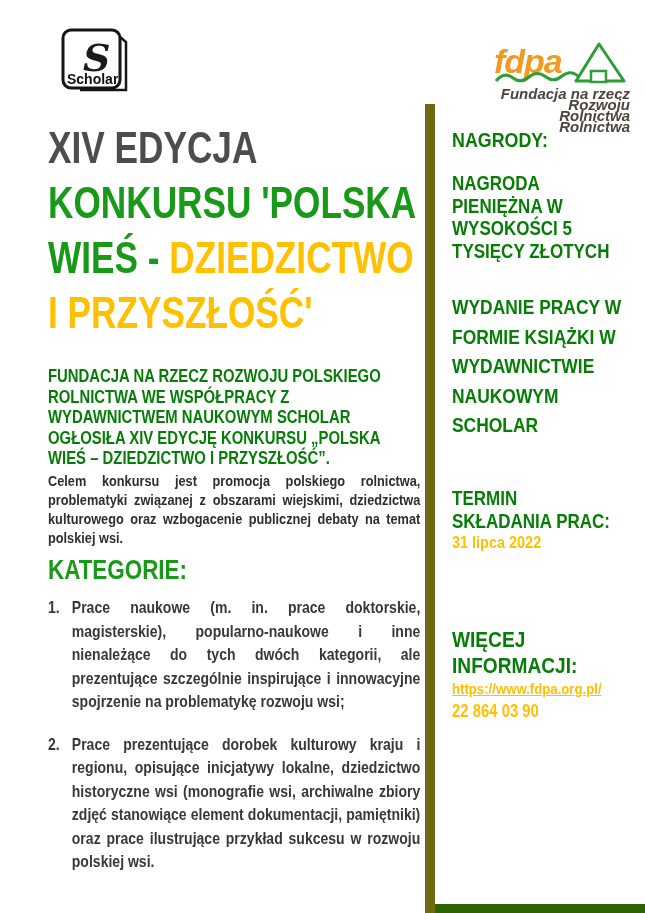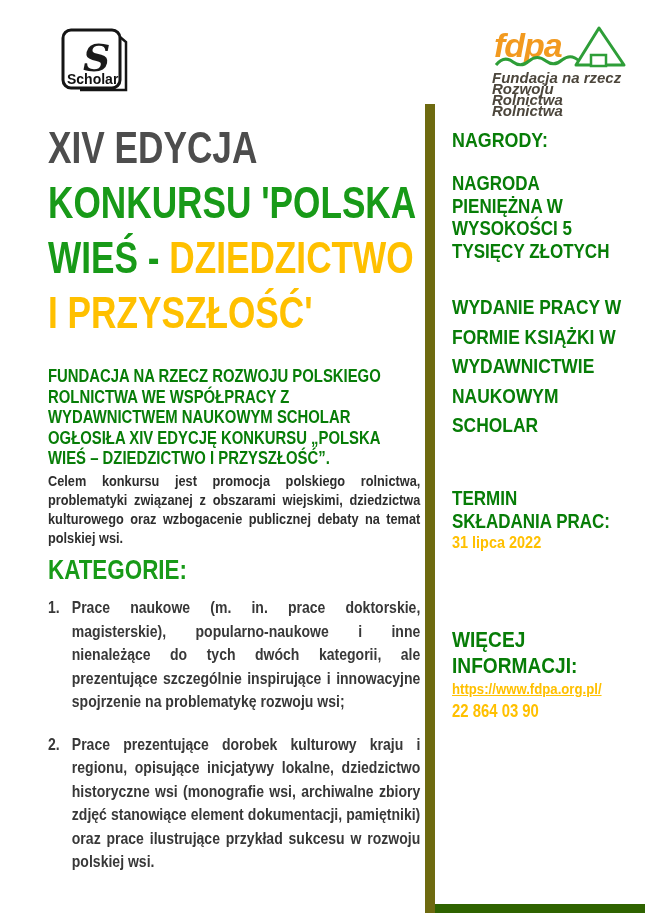--- a/index.html
+++ b/index.html
@@ -3,21 +3,21 @@
 <meta charset="utf-8">
 <style>
   html,body{margin:0;padding:0;background:#fff;}
   .page{position:relative;width:645px;height:913px;background:#ffffff;overflow:hidden;
         font-family:"Liberation Sans",sans-serif;}
 
   
   .logo{position:absolute;}
   .logo-scholar{left:60px;top:28px;}
   .logo-pw{left:262px;top:20px;}
-  .logo-fdpa{left:492px;top:24px;width:138px;text-align:left;}
+  .logo-fdpa{left:492px;top:40px;width:138px;text-align:right;}
   .fdpa-caption{margin-top:-2px;font-size:15px;font-weight:bold;color:#4c463c;line-height:11px;font-style:italic;}
 
   
   .divider{position:absolute;left:425px;top:104px;width:10px;height:809px;background:#6e6a10;}
   .bottom-bar{position:absolute;left:435px;top:904px;width:210px;height:9px;background:#2f6300;}
 
   
   .cond80{transform:scaleX(0.80);transform-origin:0 0;}
   .cond85{transform:scaleX(0.85);transform-origin:0 0;}
 

